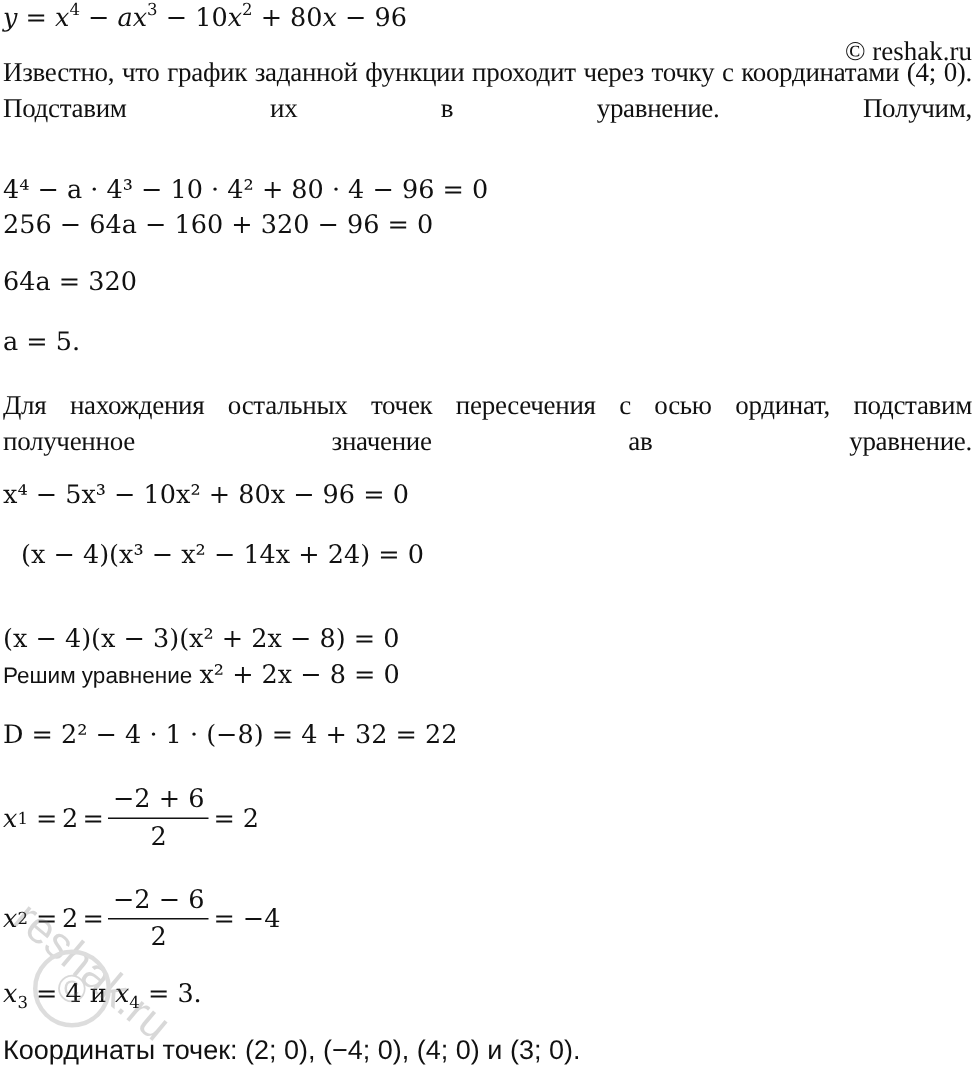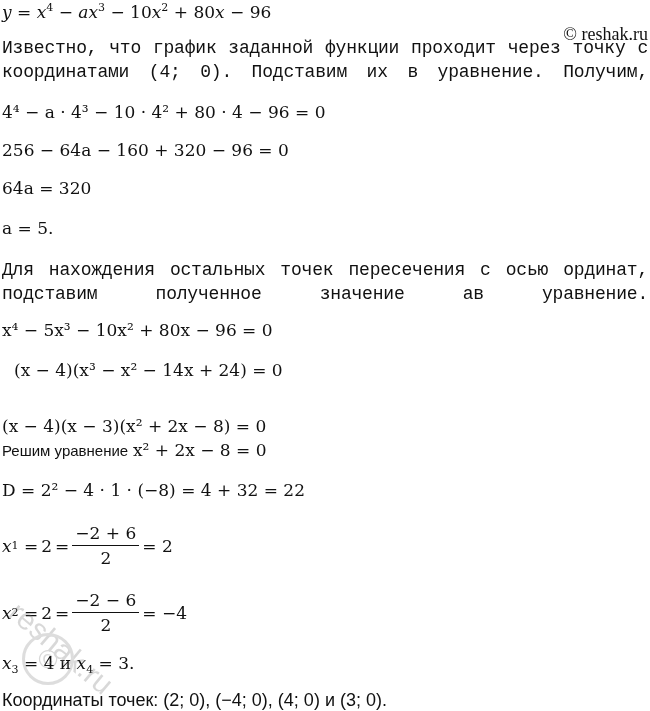--- a/index.html
+++ b/index.html
@@ -2,21 +2,21 @@
 <html><head>
   <meta charset="utf-8">
   <style>
     html, body { margin:0; padding:0; background:#fff; }
     body { width:650px; height:711px; position:relative; overflow:hidden;
       font-family:"Liberation Serif", "DejaVu Serif", serif; color:#111; font-size:19px; }
     .line { position:absolute; left:2px; white-space:nowrap; line-height:22px; }
     .m { font-family:"DejaVu Serif", serif; font-size:17px; }
     .i { font-style:italic; }
     .para { position:absolute; left:2px; width:646px; text-align:justify; text-align-last:left;
-      font-family:Liberation Mono, monospace; font-size:18px; line-height:24px; font-stretch:condensed; letter-spacing:-0.2px; }
+      font-family:Liberation Serif, serif; font-size:18px; line-height:24px; font-stretch:condensed; letter-spacing:-0.2px; }
     .para.j1 { text-align-last:justify; }
     sup { font-size:11px; vertical-align:7px; line-height:0; }
     sub { font-size:11px; vertical-align:-4px; line-height:0; }
     .copy { position:absolute; right:2px; top:0; font-family:"Liberation Serif", serif; font-size:18px;margin-top:24px; }
     .frac { display:inline-flex; flex-direction:column; align-items:center; vertical-align:middle; margin:0 3px; }
     .frac .num { border-bottom:1.4px solid #111; padding:0 3px 1px; line-height:22px; }
     .frac .den { line-height:22px; padding-top:1px; }
     .sqrt { border-top:1.3px solid #111; padding-left:1px; }
     .wm { position:absolute; left:14px; top:585px; width:120px; height:110px; opacity:0.28; pointer-events:none;
       font-family:"Liberation Sans", sans-serif; color:#777; }
@@ -32,21 +32,21 @@
 <div class="line m" style="top:1px;">
   <span class="i">y</span>
   <span> = </span><span class="i">x</span><sup>4</sup>
   <span> − </span><span class="i">ax</span><sup>3</sup>
   <span> − 10</span><span class="i">x</span><sup>2</sup>
   <span> + 80</span><span class="i">x</span><span> − 96</span>
 </div>
 
 <div class="para j1" style="top:36px;">Известно, что график заданной функции проходит через точку с координатами (4; 0). Подставим их в уравнение. Получим,</div>
 
-<div class="line m" style="top:101px;">4⁴ − a · 4³ − 10 · 4² + 80 · 4 − 96 = 0</div>
+<div class="line m" style="top:116px;">4⁴ − a · 4³ − 10 · 4² + 80 · 4 − 96 = 0</div>
 <div class="line m" style="top:139px;">256 − 64a − 160 + 320 − 96 = 0</div>
 <div class="line m" style="top:177px;">64a = 320</div>
 <div class="line m" style="top:217px;">a = 5.</div>
 
 <div class="para j1" style="top:258px;">Для нахождения остальных точек пересечения с осью ординат, подставим полученное значение aв уравнение.</div>
 
 <div class="line m" style="top:319px;">x⁴ − 5x³ − 10x² + 80x − 96 = 0</div>
 <div class="line m" style="top:359px;margin-left:12px;">(x − 4)(x³ − x² − 14x + 24) = 0</div>
 <div class="line m" style="top:415px;">(x − 4)(x − 3)(x² + 2x − 8) = 0</div>
 

